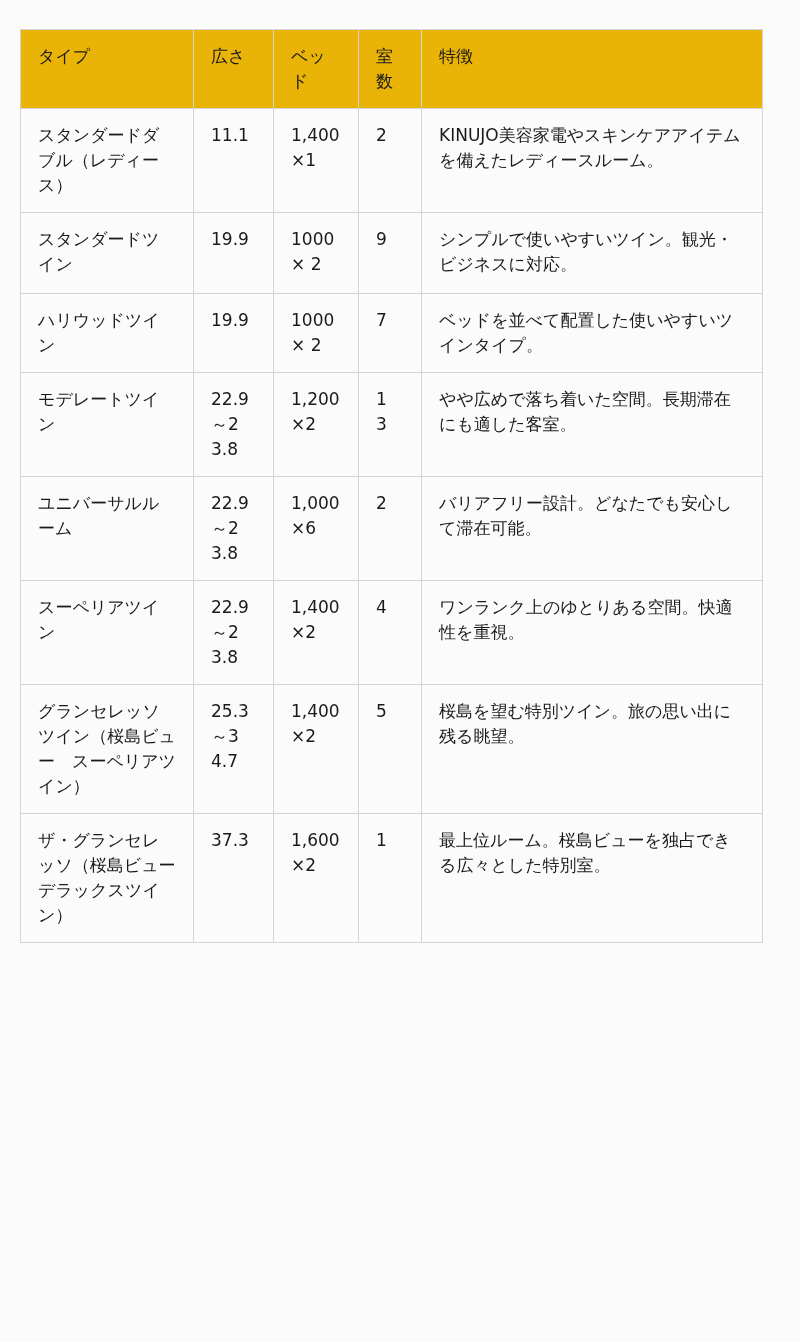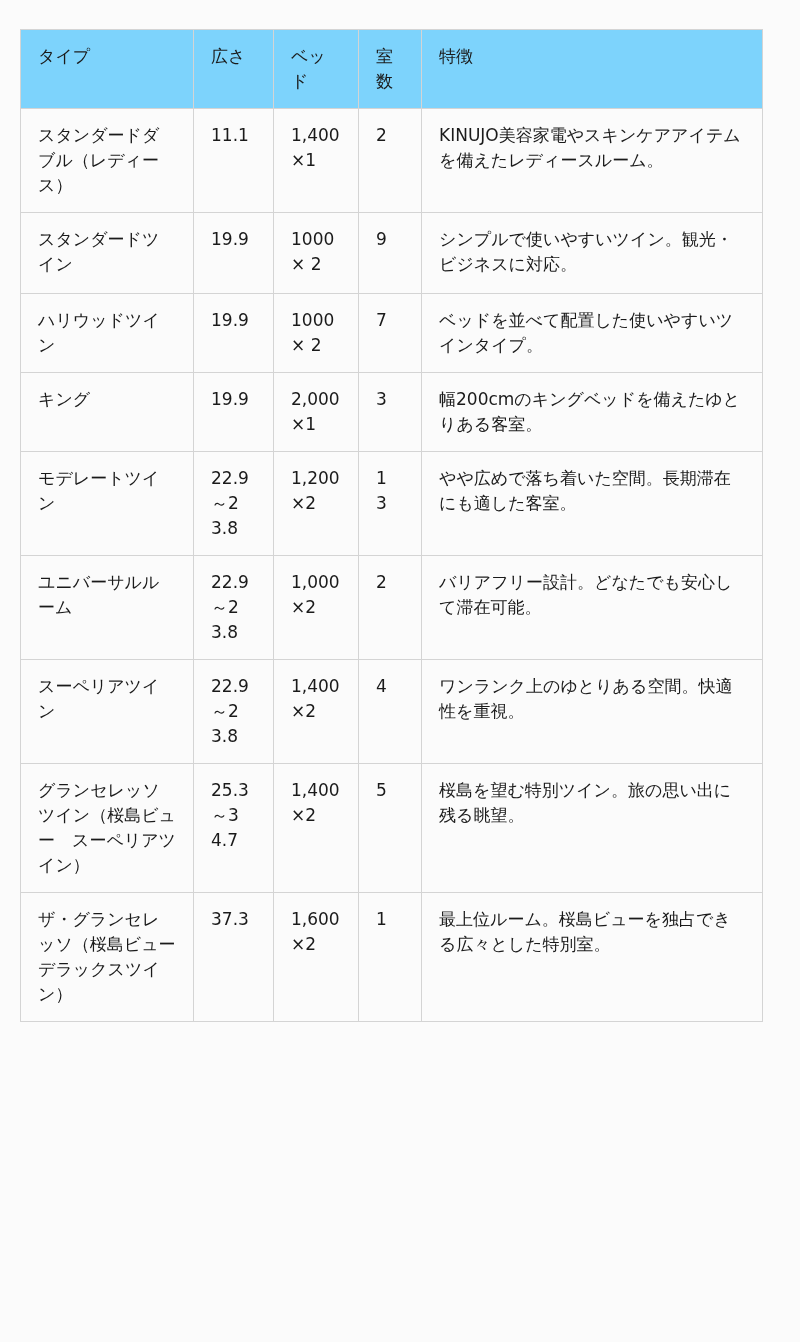--- a/index.html
+++ b/index.html
@@ -28,21 +28,21 @@
   .room-table td {
     border: 1px solid #d4d4d4;
     padding: 14px 17px;
     vertical-align: top;
     text-align: left;
     font-weight: normal;
     word-break: break-all;
     overflow: hidden;
   }
   .room-table th {
-    background: #7dd3fc;
+    background: #eab308;
   }
   .cell-inner { display: block; }
   
   td.col-size  .cell-inner { max-width: 39px; }
   td.col-bed   .cell-inner { max-width: 52px; }
   td.col-rooms .cell-inner { max-width: 13px; }
   th.col-bed   .cell-inner { max-width: 36px; }
   th.col-rooms .cell-inner { max-width: 17px; }
   
   thead tr { height: 78px; }
@@ -137,37 +137,20 @@
         </td>
         <td class="col-rooms">
           <span class="cell-inner">7</span>
         </td>
         <td class="col-features">
           <span class="cell-inner">ベッドを並べて配置した使いやすいツインタイプ。</span>
         </td>
       </tr>
       <tr>
         <td class="col-type">
-          <span class="cell-inner">キング</span>
-        </td>
-        <td class="col-size">
-          <span class="cell-inner">19.9</span>
-        </td>
-        <td class="col-bed">
-          <span class="cell-inner">2,000×1</span>
-        </td>
-        <td class="col-rooms">
-          <span class="cell-inner">3</span>
-        </td>
-        <td class="col-features">
-          <span class="cell-inner">幅200cmのキングベッドを備えたゆとりある客室。</span>
-        </td>
-      </tr>
-      <tr>
-        <td class="col-type">
           <span class="cell-inner">モデレートツイン</span>
         </td>
         <td class="col-size">
           <span class="cell-inner">22.9～23.8</span>
         </td>
         <td class="col-bed">
           <span class="cell-inner">1,200×2</span>
         </td>
         <td class="col-rooms">
           <span class="cell-inner">13</span>
@@ -177,21 +160,21 @@
         </td>
       </tr>
       <tr>
         <td class="col-type">
           <span class="cell-inner">ユニバーサルルーム</span>
         </td>
         <td class="col-size">
           <span class="cell-inner">22.9～23.8</span>
         </td>
         <td class="col-bed">
-          <span class="cell-inner">1,000×2</span>
+          <span class="cell-inner">1,000×6</span>
         </td>
         <td class="col-rooms">
           <span class="cell-inner">2</span>
         </td>
         <td class="col-features">
           <span class="cell-inner">バリアフリー設計。どなたでも安心して滞在可能。</span>
         </td>
       </tr>
       <tr>
         <td class="col-type">

